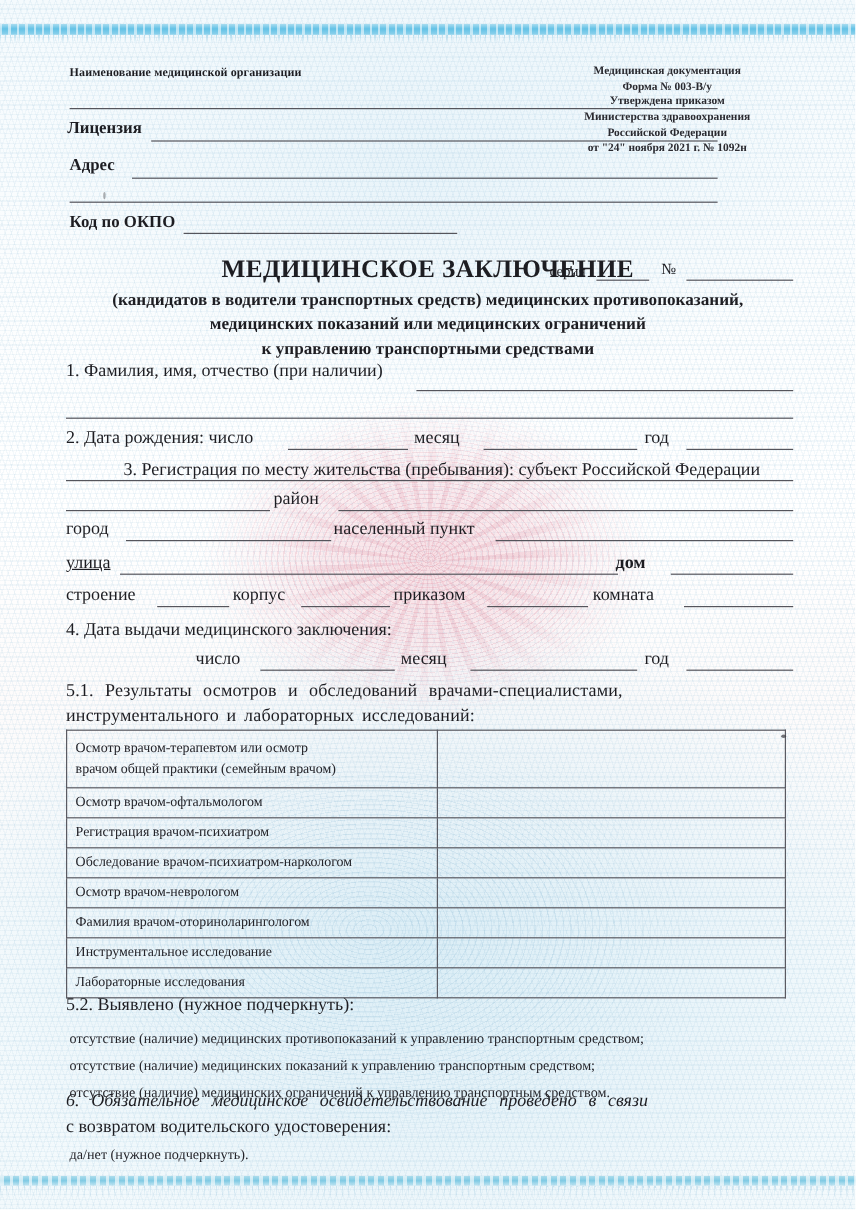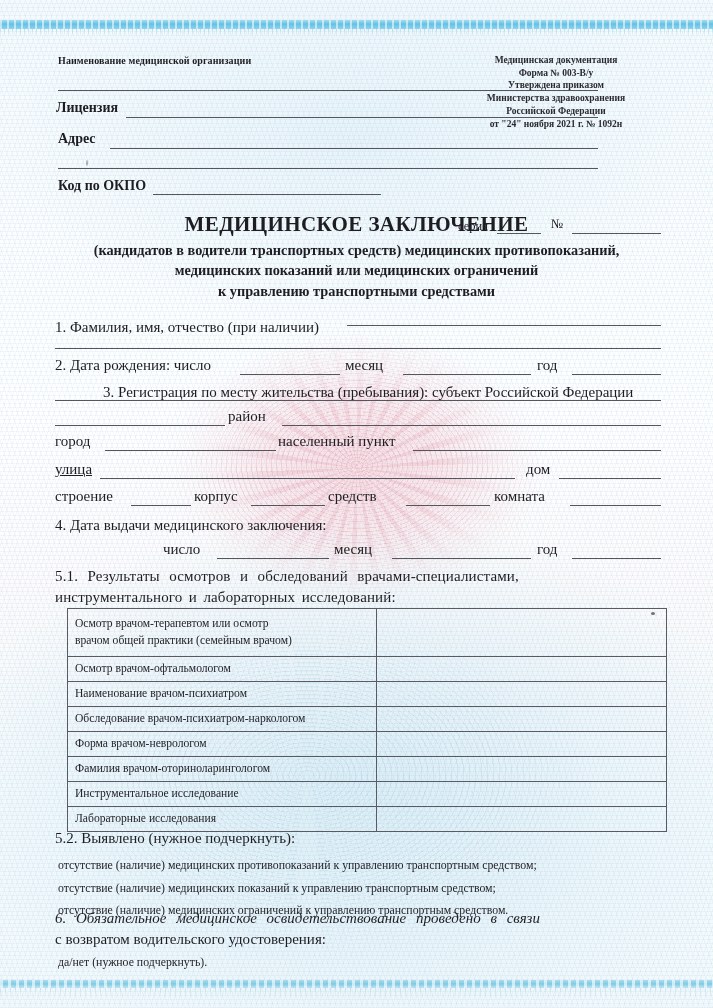--- a/index.html
+++ b/index.html
@@ -270,21 +270,21 @@
   
   .fld {
     font-size: 15px;
     line-height: 1;
     white-space: nowrap;
   }
 
   
   .tbl {
     position: absolute;
-    left: 67px;
+    left: 55px;
     top: 608px;
     width: 600px;
     border-collapse: collapse;
     table-layout: fixed;
   }
   .tbl td {
     border: 1px solid #5a5a62;
     padding: 0 0 0 7px;
     font-size: 11.6px;
     color: #24242a;
@@ -402,21 +402,21 @@
     <div class="rule" style="left:497px; top:233px; width:44px;"></div>
     <div class="nomer">№</div>
     <div class="rule" style="left:572px; top:233px; width:89px;"></div>
 
     <div class="abs subtitle">
       <div>(кандидатов в водители транспортных средств) медицинских противопоказаний,</div>
       <div>медицинских показаний или медицинских ограничений</div>
       <div>к управлению транспортными средствами</div>
     </div>
 
-    <div class="abs fld" style="left:55px; top:320px;">1. Фамилия, имя, отчество (при наличии)</div>
+    <div class="abs fld" style="left:55px; top:302px;">1. Фамилия, имя, отчество (при наличии)</div>
     <div class="rule" style="left:347px; top:325px; width:314px;"></div>
     <div class="rule" style="left:55px; top:348px; width:606px;"></div>
 
     <div class="abs fld" style="left:55px; top:358px;">2. Дата рождения: число</div>
     <div class="rule" style="left:240px; top:374px; width:100px;"></div>
     <div class="abs fld" style="left:345px; top:358px;">месяц</div>
     <div class="rule" style="left:403px; top:374px; width:128px;"></div>
     <div class="abs fld" style="left:537px; top:358px;">год</div>
     <div class="rule" style="left:572px; top:374px; width:89px;"></div>
 
@@ -426,28 +426,28 @@
     <div class="rule" style="left:282px; top:425px; width:379px;"></div>
     <div class="rule" style="left:55px; top:425px; width:170px;"></div>
 
     <div class="abs fld" style="left:55px; top:434px;">город</div>
     <div class="rule" style="left:105px; top:450px; width:171px;"></div>
     <div class="abs fld" style="left:278px; top:434px;">населенный пункт</div>
     <div class="rule" style="left:413px; top:450px; width:248px;"></div>
 
     <div class="abs fld" style="left:55px; top:462px;text-decoration:underline;">улица</div>
     <div class="rule" style="left:100px; top:478px; width:415px;"></div>
-    <div class="abs fld" style="left:526px; top:462px;">дом</div>
+    <div class="abs fld" style="left:513px; top:462px;font-weight:bold;">дом</div>
     <div class="rule" style="left:559px; top:478px; width:102px;"></div>
 
     <div class="abs fld" style="left:55px; top:489px;">строение</div>
     <div class="rule" style="left:131px; top:505px; width:60px;"></div>
     <div class="abs fld" style="left:194px; top:489px;">корпус</div>
     <div class="rule" style="left:251px; top:505px; width:74px;"></div>
-    <div class="abs fld" style="left:328px; top:489px;">средств</div>
+    <div class="abs fld" style="left:328px; top:489px;">приказом</div>
     <div class="rule" style="left:406px; top:505px; width:84px;"></div>
     <div class="abs fld" style="left:494px; top:489px;">комната</div>
     <div class="rule" style="left:570px; top:505px; width:91px;"></div>
 
     <div class="abs fld" style="left:55px; top:518px;text-align:right;">4. Дата выдачи медицинского заключения:</div>
     <div class="abs fld" style="left:163px; top:542px;">число</div>
     <div class="rule" style="left:217px; top:558px; width:112px;"></div>
     <div class="abs fld" style="left:334px; top:542px;">месяц</div>
     <div class="rule" style="left:392px; top:558px; width:139px;"></div>
     <div class="abs fld" style="left:537px; top:542px;">год</div>
@@ -465,29 +465,29 @@
             <div>Осмотр врачом-терапевтом или осмотр</div>
             <div>врачом общей практики (семейным врачом)</div>
           </td>
           <td class="val"></td>
         </tr>
         <tr>
           <td>Осмотр врачом-офтальмологом</td>
           <td class="val"></td>
         </tr>
         <tr>
-          <td>Наименование врачом-психиатром</td>
+          <td>Регистрация врачом-психиатром</td>
           <td class="val"></td>
         </tr>
         <tr>
           <td>Обследование врачом-психиатром-наркологом</td>
           <td class="val"></td>
         </tr>
         <tr>
-          <td>Форма врачом-неврологом</td>
+          <td>Осмотр врачом-неврологом</td>
           <td class="val"></td>
         </tr>
         <tr>
           <td>Фамилия врачом-оториноларингологом</td>
           <td class="val"></td>
         </tr>
         <tr>
           <td>Инструментальное исследование</td>
           <td class="val"></td>
         </tr>

